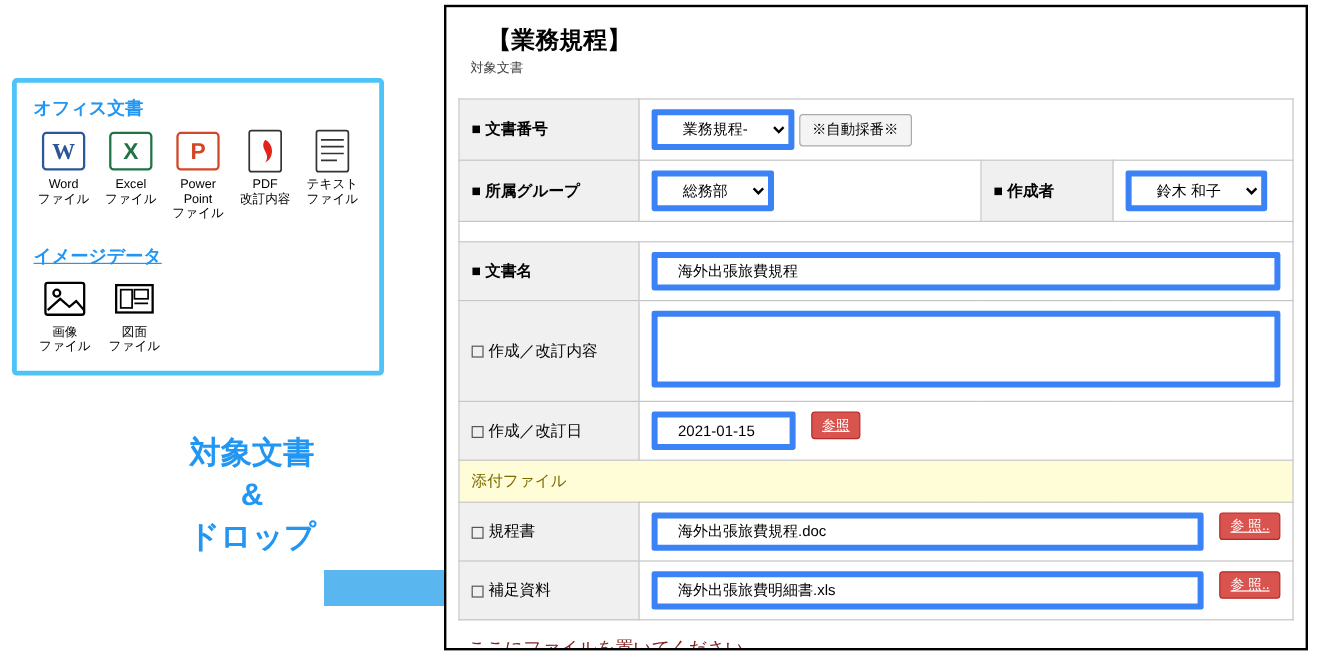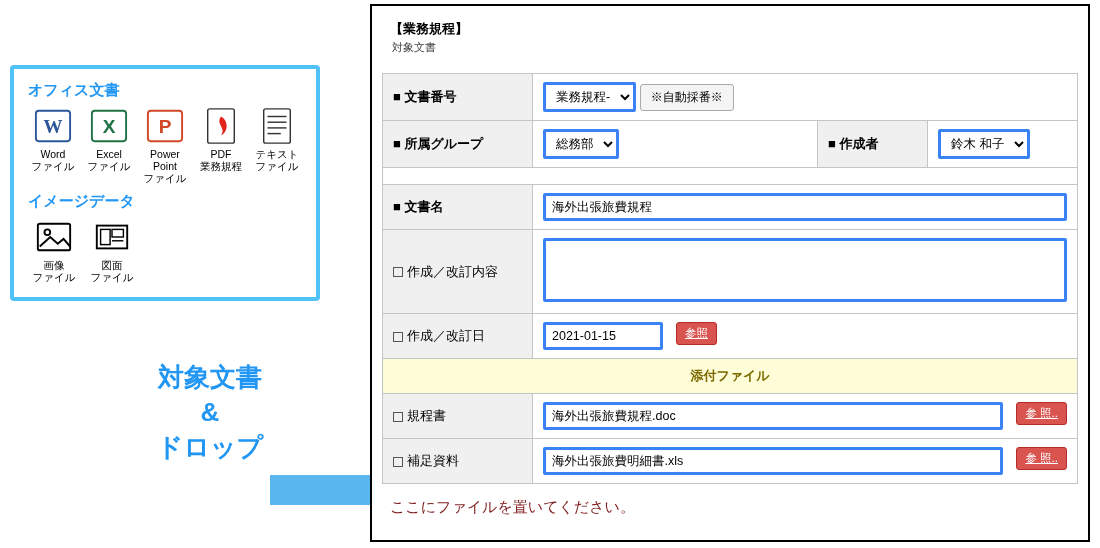--- a/index.html
+++ b/index.html
@@ -9,21 +9,21 @@
   .info-panel {
     position: absolute; left: 10px; top: 65px;
     width: 310px; border: 4px solid #4fc3f7; border-radius: 4px;
     background: #fff; padding: 12px 14px 14px 14px;
   }
   .info-panel h3 { color: #2196f3; font-weight: bold; font-size: 15px; margin-bottom: 6px; }
   .file-row { display: flex; gap: 6px; }
   .file-item { width: 52px; text-align: center; font-size: 10.5px; line-height: 1.15; }
   .file-item .glyph { width: 40px; height: 40px; margin: 0 auto 2px auto; display: flex; align-items: center; justify-content: center; }
   .file-item .glyph svg { width: 38px; height: 38px; }
-  .info-panel .sect2 { margin-top: 8px; }
+  .info-panel .sect2 { margin-top: 20px; text-decoration: underline; }
 
   
   .arrow-wrap {
     position: absolute; left: 120px; top: 360px; width: 260px; height: 160px;
   }
   .arrow-text {
     color: #2196f3; font-weight: bold; font-size: 26px;
     line-height: 1.35; text-align: center;
     text-shadow: -1px -1px 0 #fff, 1px -1px 0 #fff, -1px 1px 0 #fff, 1px 1px 0 #fff;
     position: absolute; left: 0; top: 0; width: 180px;
@@ -31,45 +31,45 @@
   .arrow-shape {
     position: absolute; left: 150px; top: 100px; width: 210px; height: 60px;
   }
 
   
   .form-frame {
     position: absolute; left: 370px; top: 4px; width: 720px; height: 538px;
     border: 2px solid #000; background: #fff; padding: 10px 10px 10px 10px;
     overflow: hidden;
   }
-  .form-title { font-weight: bold; font-size: 13px; padding: 4px 4px 2px 8px; }
+  .form-title { font-weight: bold; font-size: 20px; padding: 4px 4px 2px 8px; margin-left: 16px; }
   .form-sublabel { font-size: 11px; color: #444; padding-left: 10px; margin-bottom: 18px; }
 
   table.form-tbl { width: 100%; border-collapse: collapse; }
   table.form-tbl td {
     border: 1px solid #c5c5c5; padding: 8px 10px; vertical-align: middle;
     font-size: 13px;
   }
   td.lbl { background: #f0f0f0; width: 150px; font-weight: bold; white-space: nowrap; }
   td.lbl.thin { font-weight: normal; }
   td.val input[type=text], td.val textarea, td.val select {
-    font-size: 12.5px; padding: 4px 6px; border: 3px solid #3b82f6; border-radius: 2px;
+    font-size: 12.5px; padding: 4px 17px; border: 5px solid #3b82f6; border-radius: 2px;
     background: #fff;
   }
   td.val textarea { width: 100%; height: 64px; resize: none; }
   .btn {
     display: inline-block; padding: 4px 10px; border: 1px solid #aaa;
     border-radius: 3px; background: #f4f4f4; font-size: 12px; cursor: pointer;
   }
   .btn-red {
     display: inline-block; padding: 3px 8px; border: 1px solid #b52b27;
     background: #d9534f; color: #fff; border-radius: 3px; font-size: 11.5px; cursor: pointer; text-decoration: underline;
   }
   .attach-header td {
-    background: #fffdd8; text-align: center; font-weight: bold; color: #7a6a00;
+    background: #fffdd8; text-align: left; font-weight: normal; color: #7a6a00;
     font-size: 14px;
   }
   .drop-hint {
     color: #7f1d1d; font-size: 15px; padding: 14px 8px 8px 8px;
   }
   .row-inline { display: flex; align-items: flex-start; gap: 13px; }
   .row-inline input.wide { flex: 1; }
   .spacer-row td { border-left: none; border-right: none; height: 10px; padding: 0; }
 
   
@@ -113,21 +113,21 @@
 ファイル</div>
     </div>
     <div class="file-item">
       <div class="glyph">
         <svg viewBox="0 0 40 40">
             <rect x="6" y="2" width="28" height="36" rx="2" fill="#fff" stroke="#333" stroke-width="1.5"></rect>
             <path d="M20 10 C14 18 26 22 20 30 C28 26 28 14 20 10" fill="#e2231a"></path>
           </svg>
       </div>
       <div style="white-space:pre-line">PDF
-業務規程</div>
+改訂内容</div>
     </div>
     <div class="file-item">
       <div class="glyph">
         <svg viewBox="0 0 40 40">
             <rect x="6" y="2" width="28" height="36" rx="2" fill="#fff" stroke="#333" stroke-width="1.5"></rect>
             <line x1="10" y1="10" x2="30" y2="10" stroke="#333" stroke-width="1.5"></line>
             <line x1="10" y1="16" x2="30" y2="16" stroke="#333" stroke-width="1.5"></line>
             <line x1="10" y1="22" x2="30" y2="22" stroke="#333" stroke-width="1.5"></line>
             <line x1="10" y1="28" x2="24" y2="28" stroke="#333" stroke-width="1.5"></line>
           </svg>

